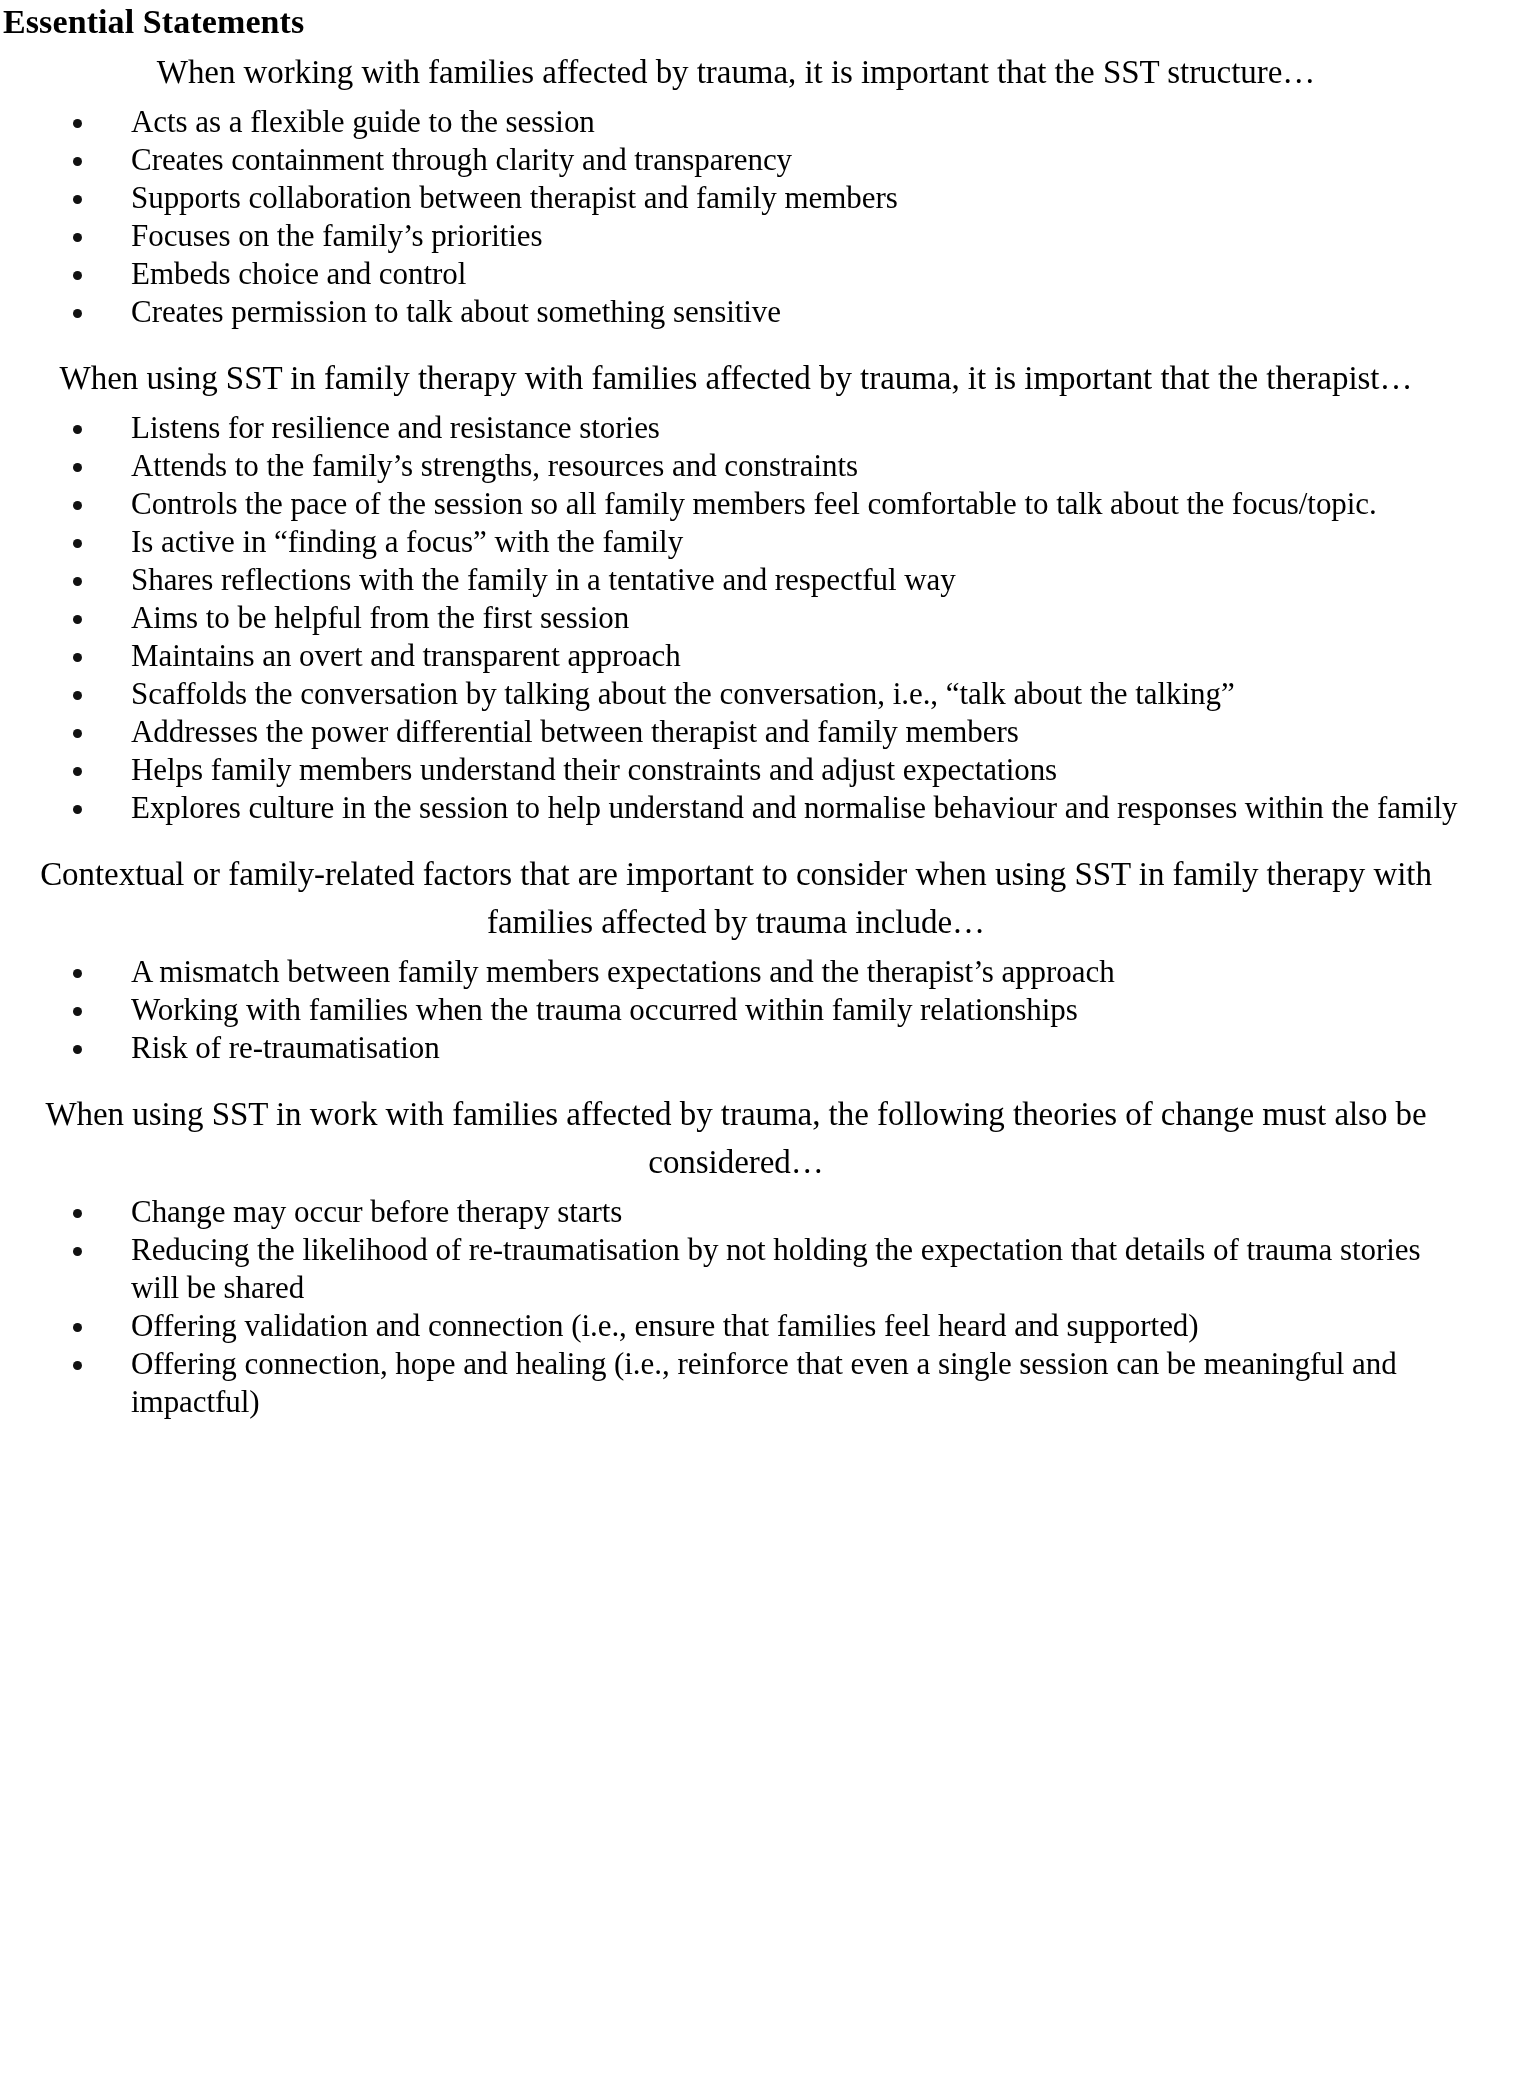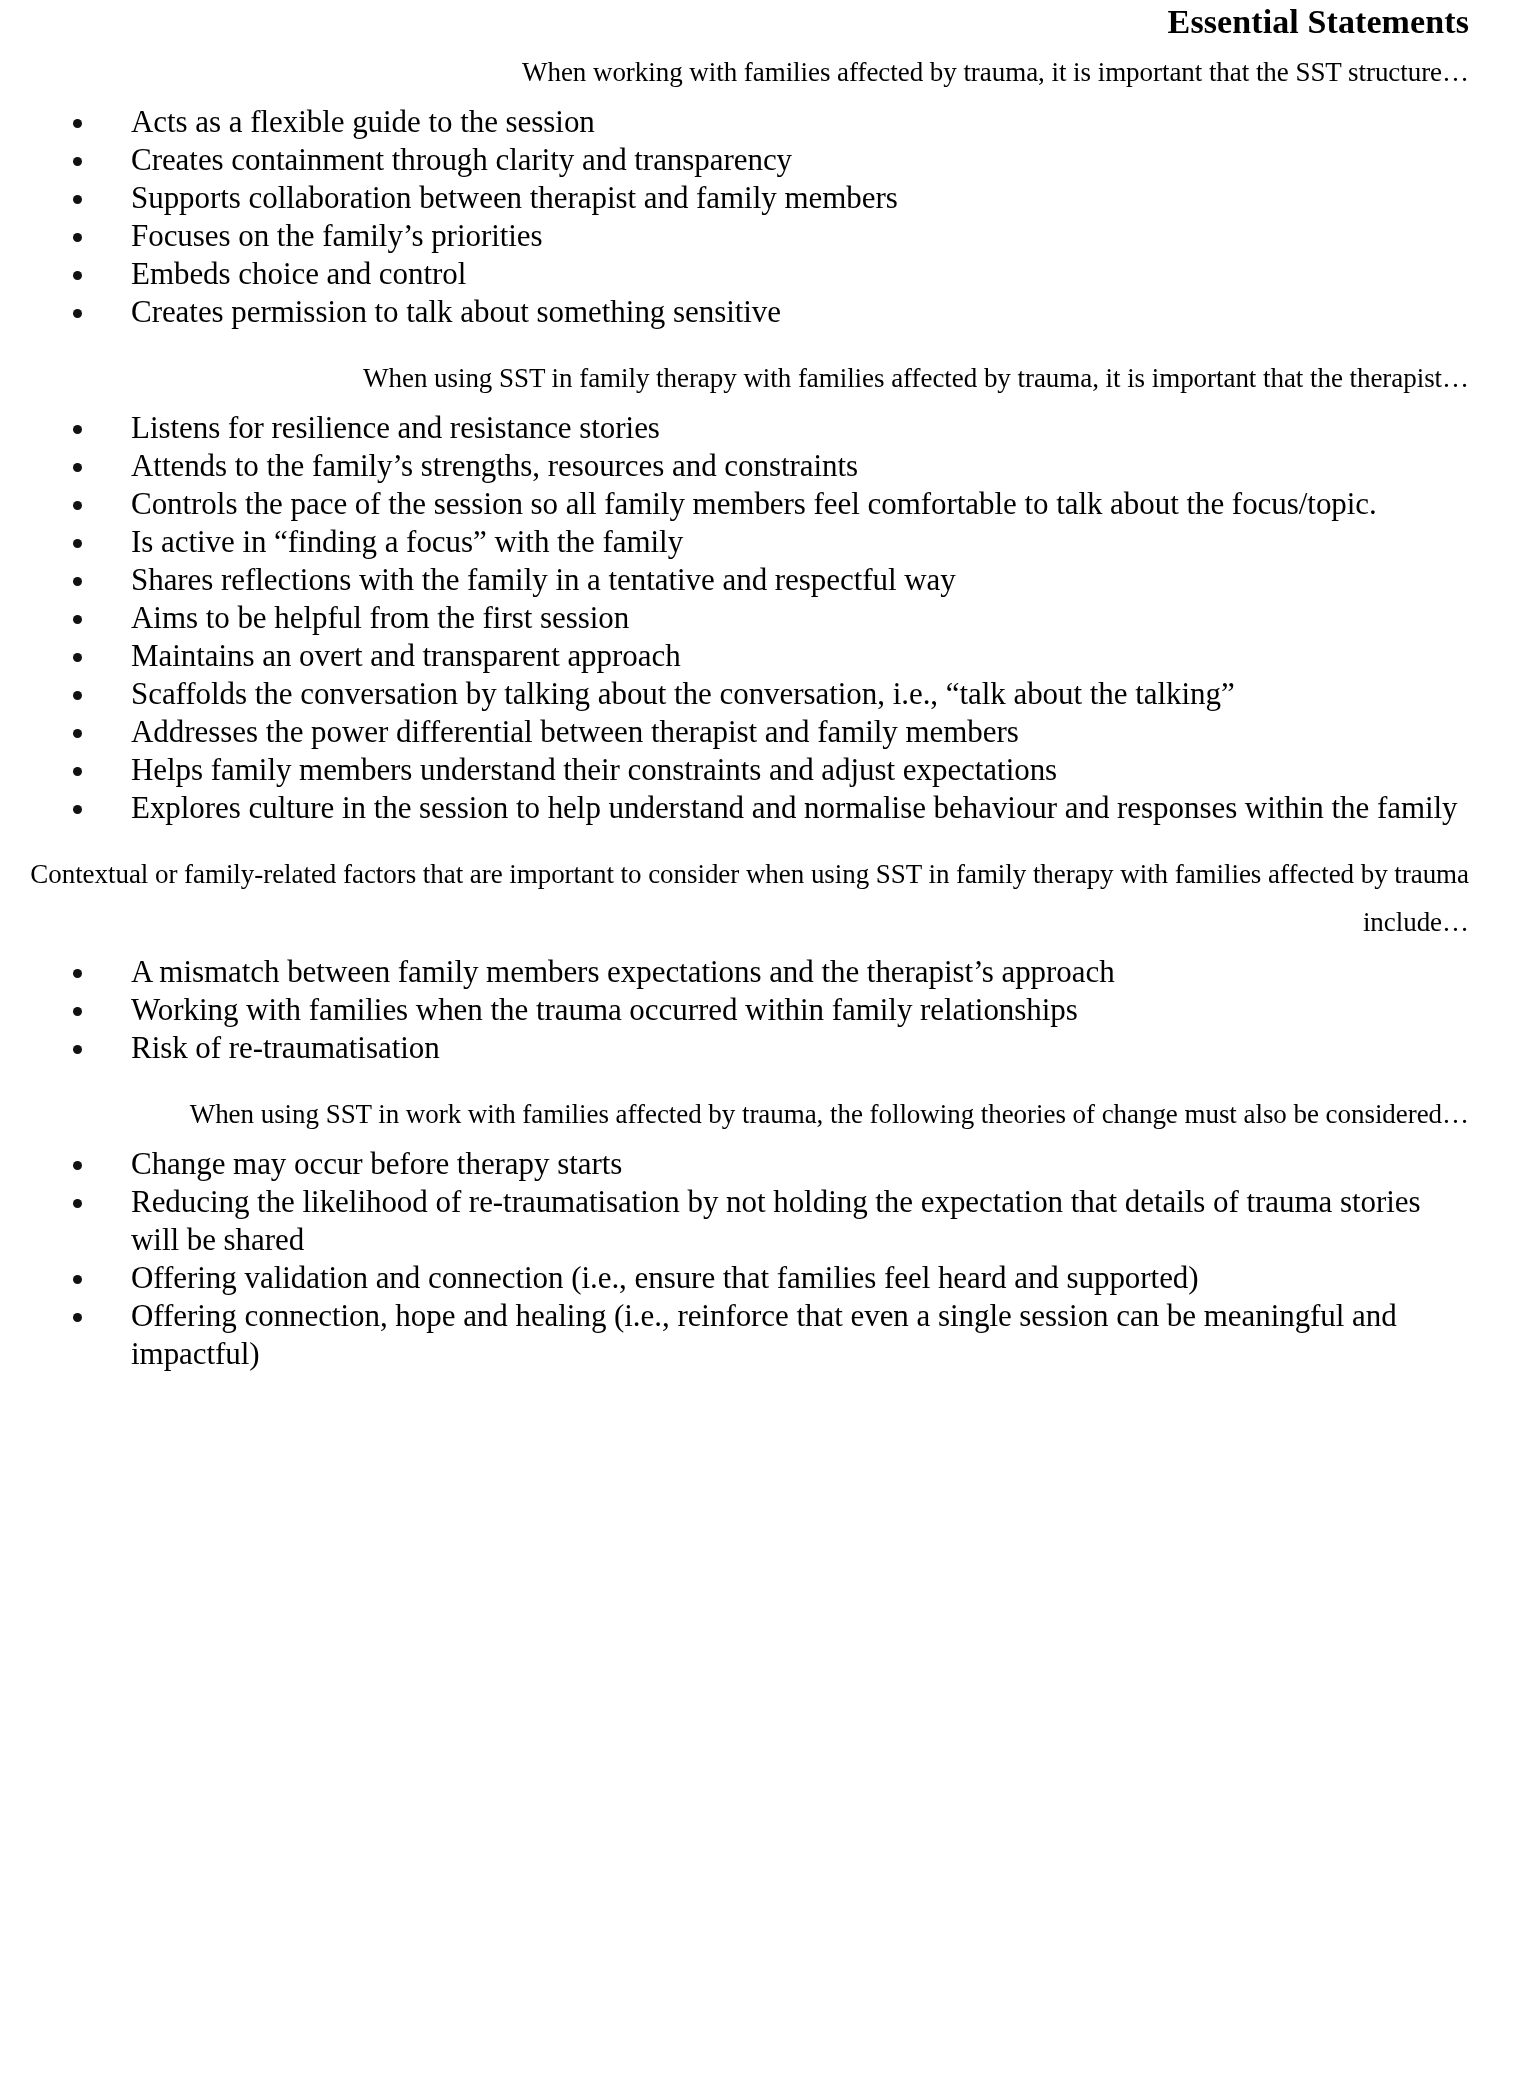--- a/index.html
+++ b/index.html
@@ -17,33 +17,33 @@
   .page {
     position: relative;
     width: 1524px;
     height: 2095px;
     box-sizing: border-box;
     padding: 0 55px 0 3px;
   }
   .doc-title {
     font-size: 34px;
     font-weight: bold;
-    text-align: right;
+    text-align: left;
     line-height: 40px;
     margin: 0 0 6px 0;
     padding-top: 2px;
     letter-spacing: 0.1px;
     font-family: Liberation Serif, serif;
   }
   .lead {
-    font-size: 27px;
+    font-size: 33px;
     line-height: 48px;
     margin: 0;
     padding: 0;
-    text-align: right;
+    text-align: center;
     letter-spacing: -0.05px;
   }
   .lead.gap-top {
     margin-top: 14px;
   }
   ul.bullets {
     list-style: none;
     margin: 7px 0 0 0;
     padding: 0;
   }

